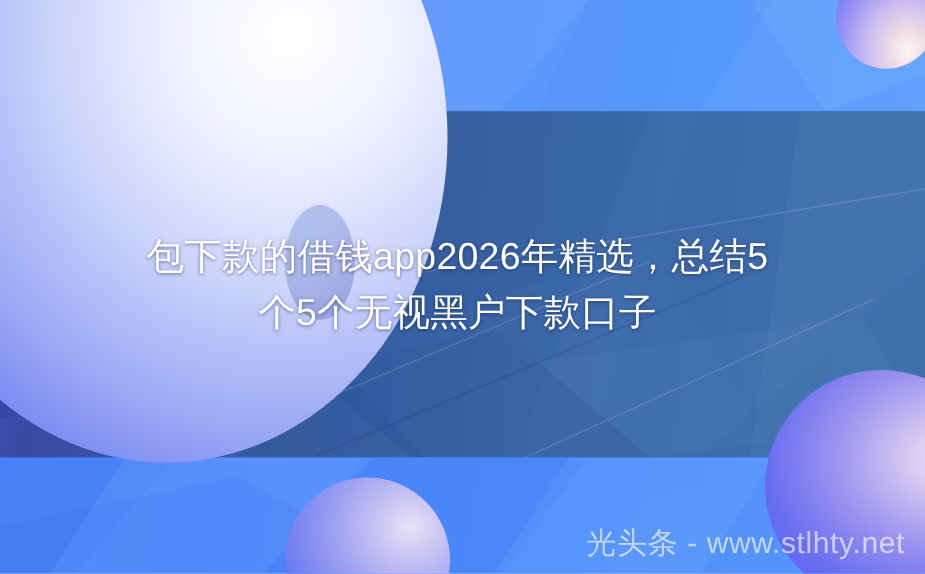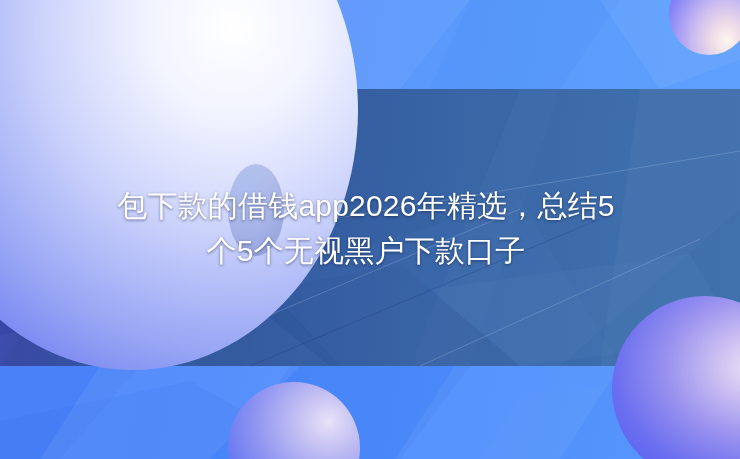--- a/index.html
+++ b/index.html
@@ -191,14 +191,15 @@
 
   <div class="sphere" id="sphere-topleft"></div>
   <div class="sphere" id="sphere-topright"></div>
   <div class="sphere" id="sphere-mid"></div>
   <div class="sphere" id="sphere-botright"></div>
   <div class="sphere" id="sphere-botleft"></div>
 
   <div id="headline">包下款的借钱app2026年精选，总结5
 个5个无视黑户下款口子</div>
 
+  <div id="watermark">光头条 - www.stlhty.net</div>
 
 </div>
 
 </body></html>

